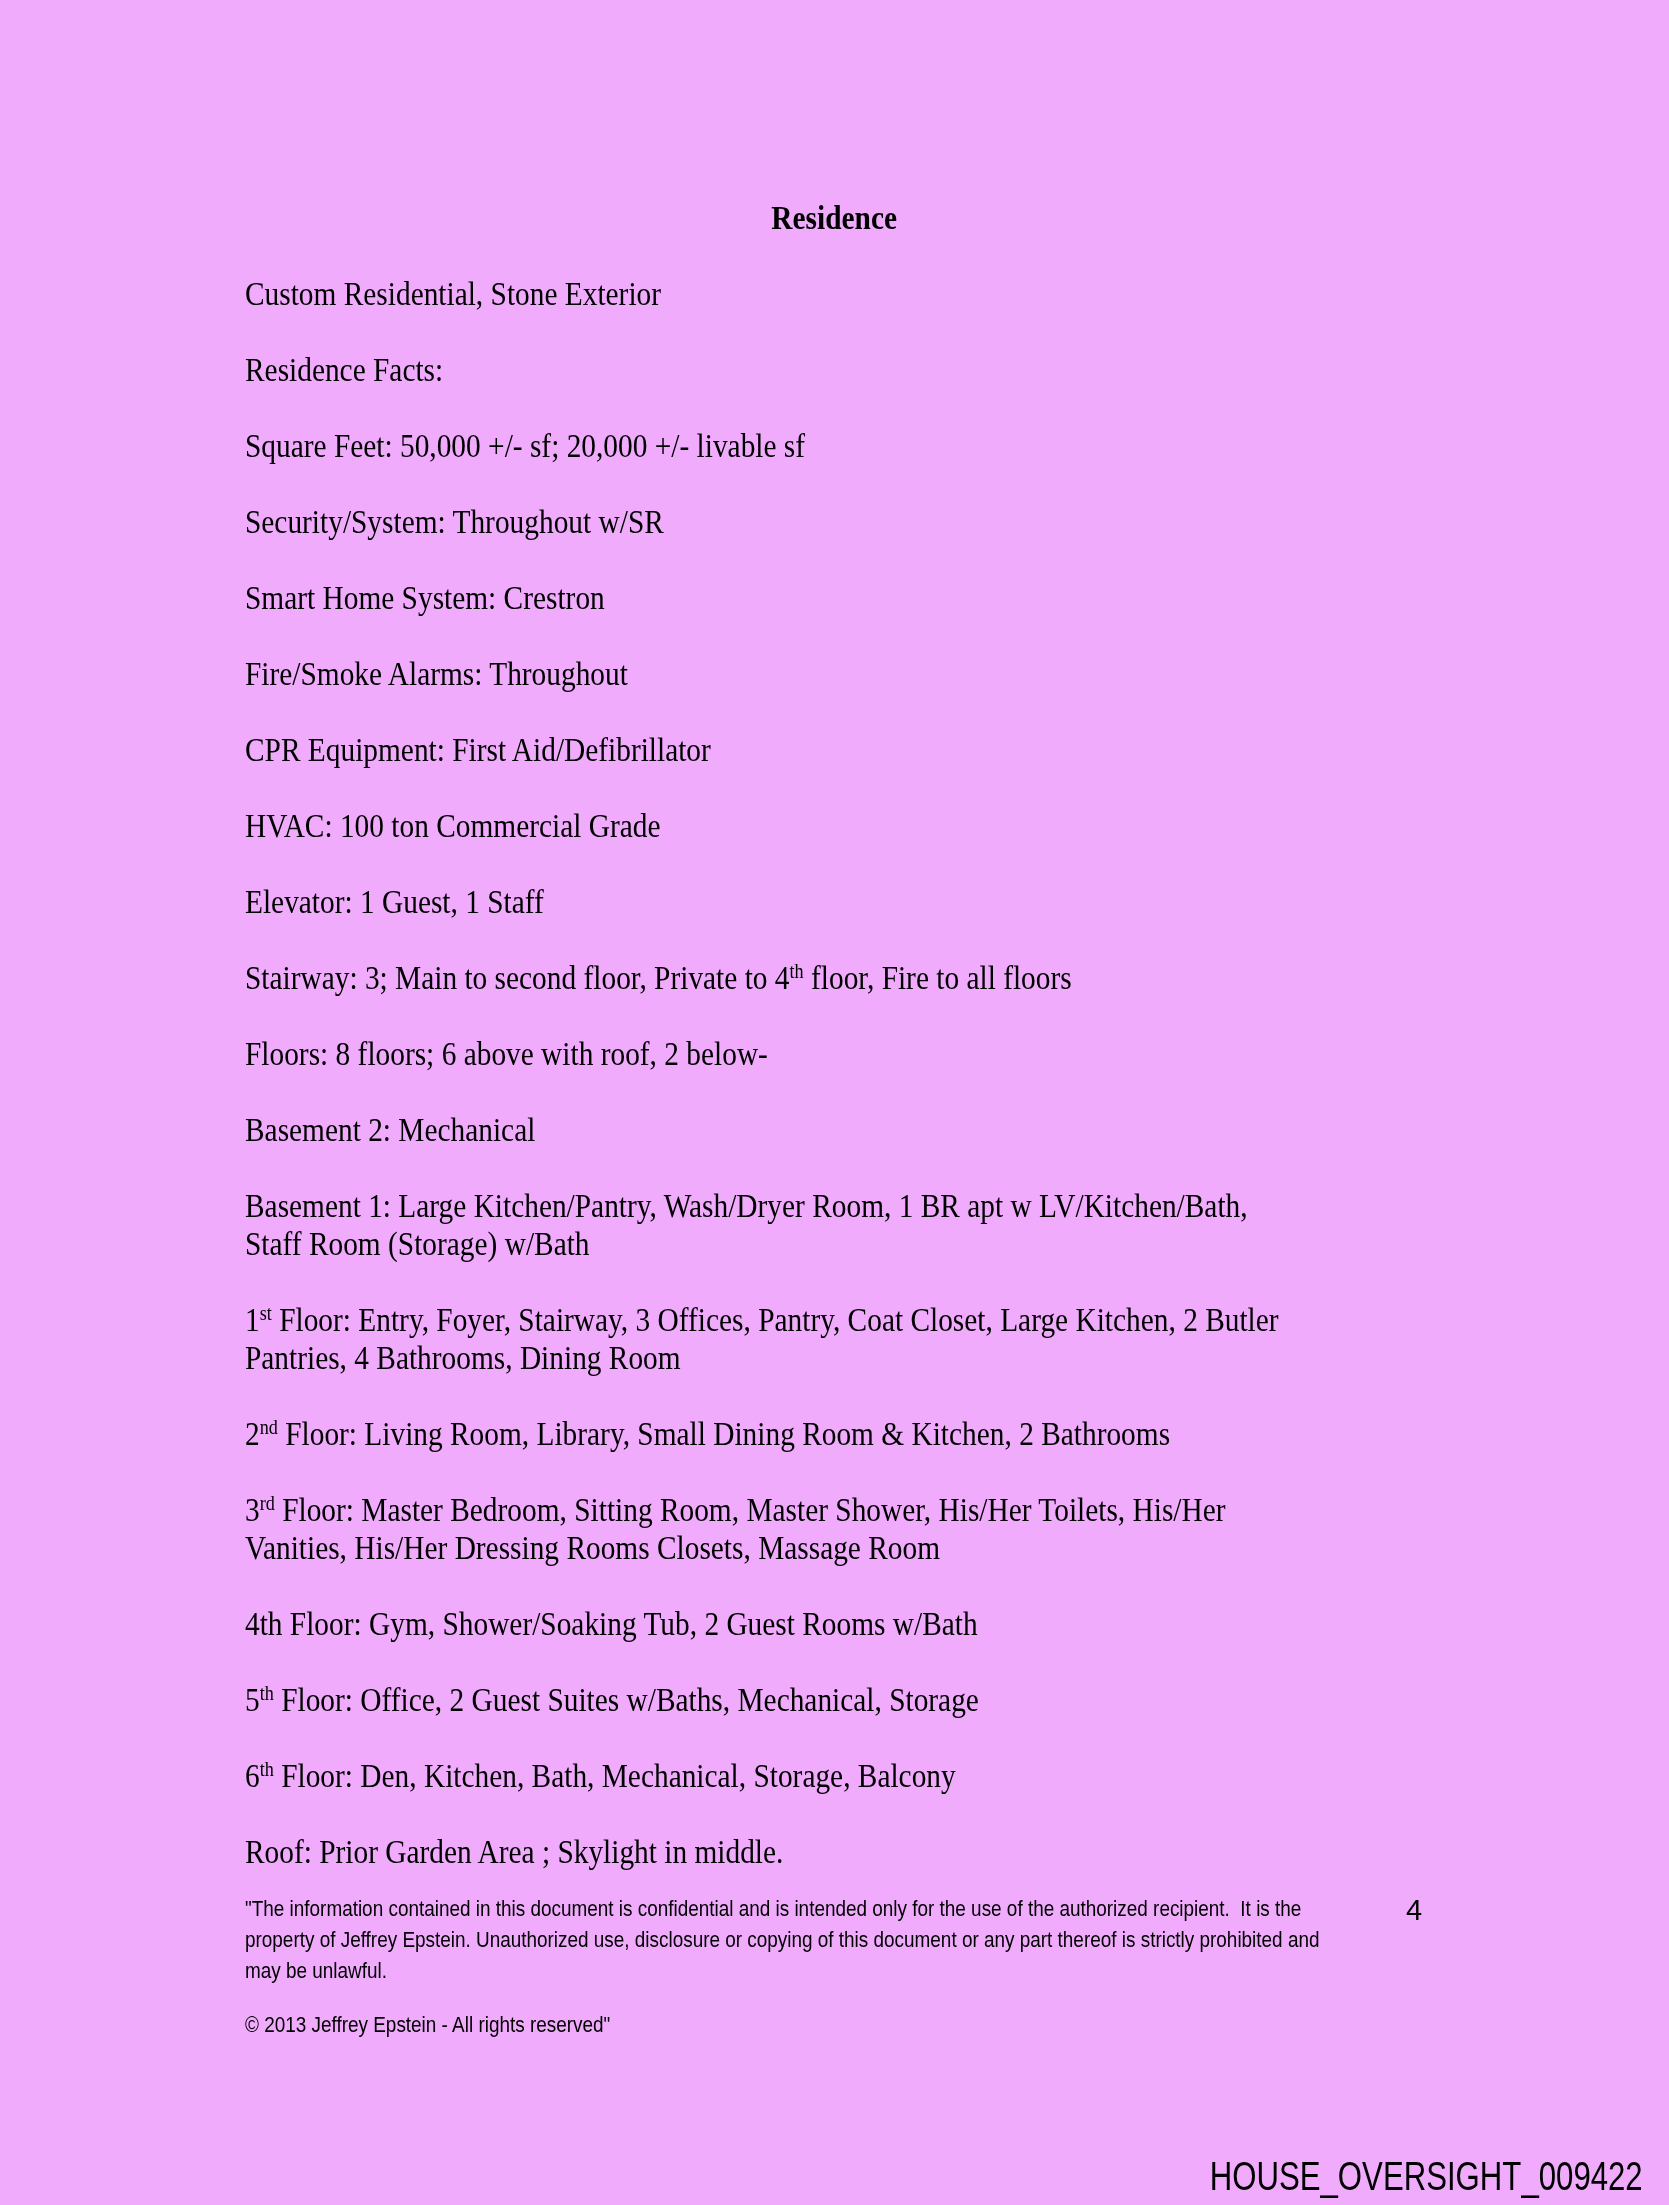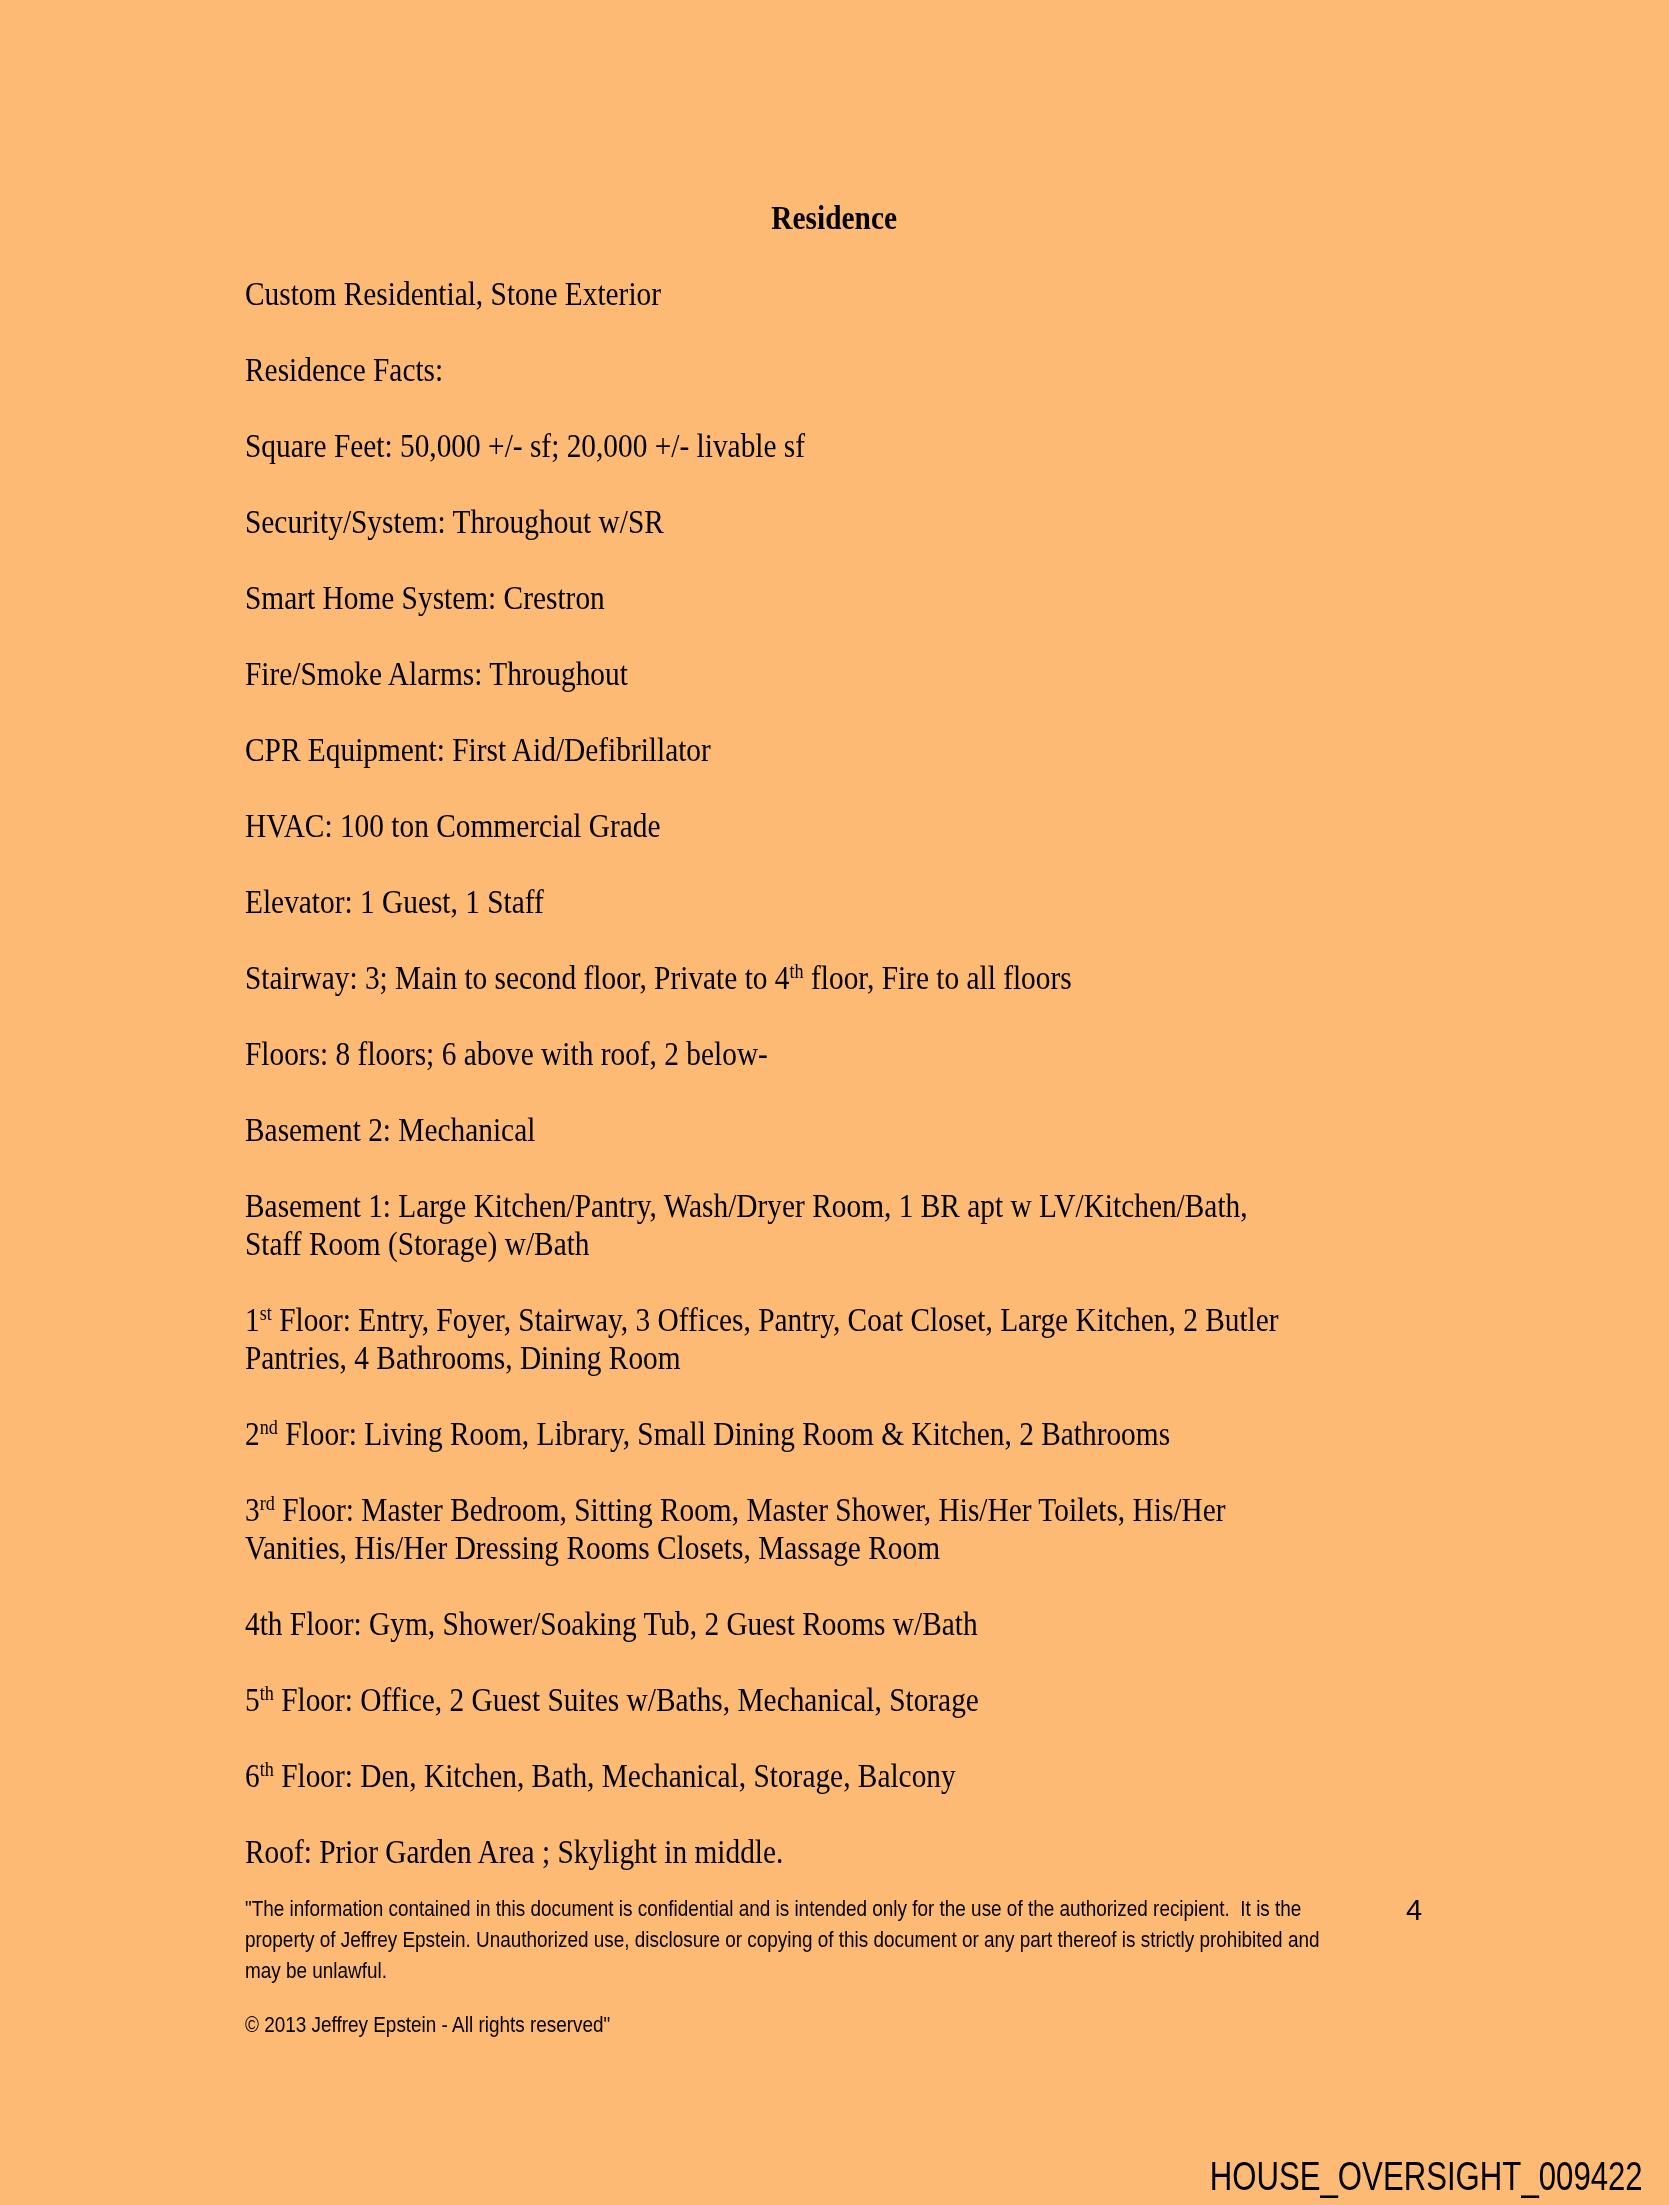--- a/index.html
+++ b/index.html
@@ -4,21 +4,21 @@
 <style>
   html, body {
     margin: 0;
     padding: 0;
     background: #ffffff;
   }
   .page {
     position: relative;
     width: 1669px;
     height: 2205px;
-    background: #fdba74;
+    background: #f0abfc;
     color: #000000;
     overflow: hidden;
   }
   
   .body-scale {
     position: absolute;
     left: 245px;
     top: 199px;
     width: 1324px;
     transform: scaleX(0.89);

